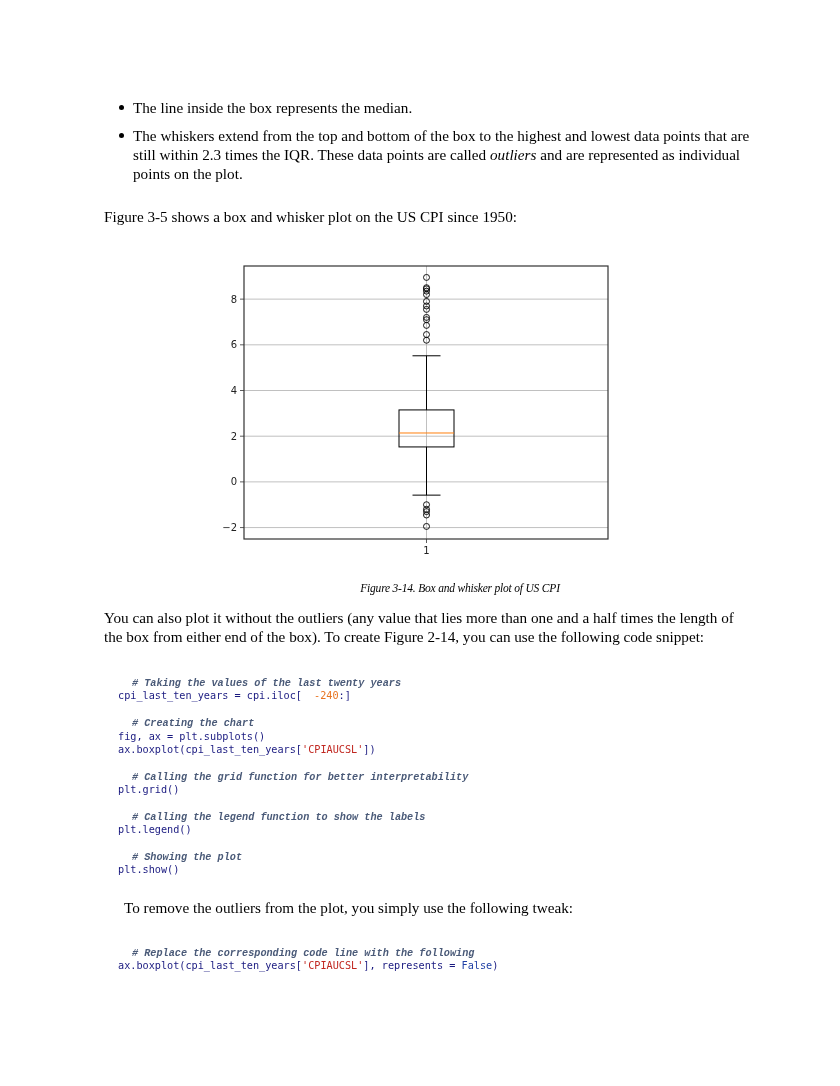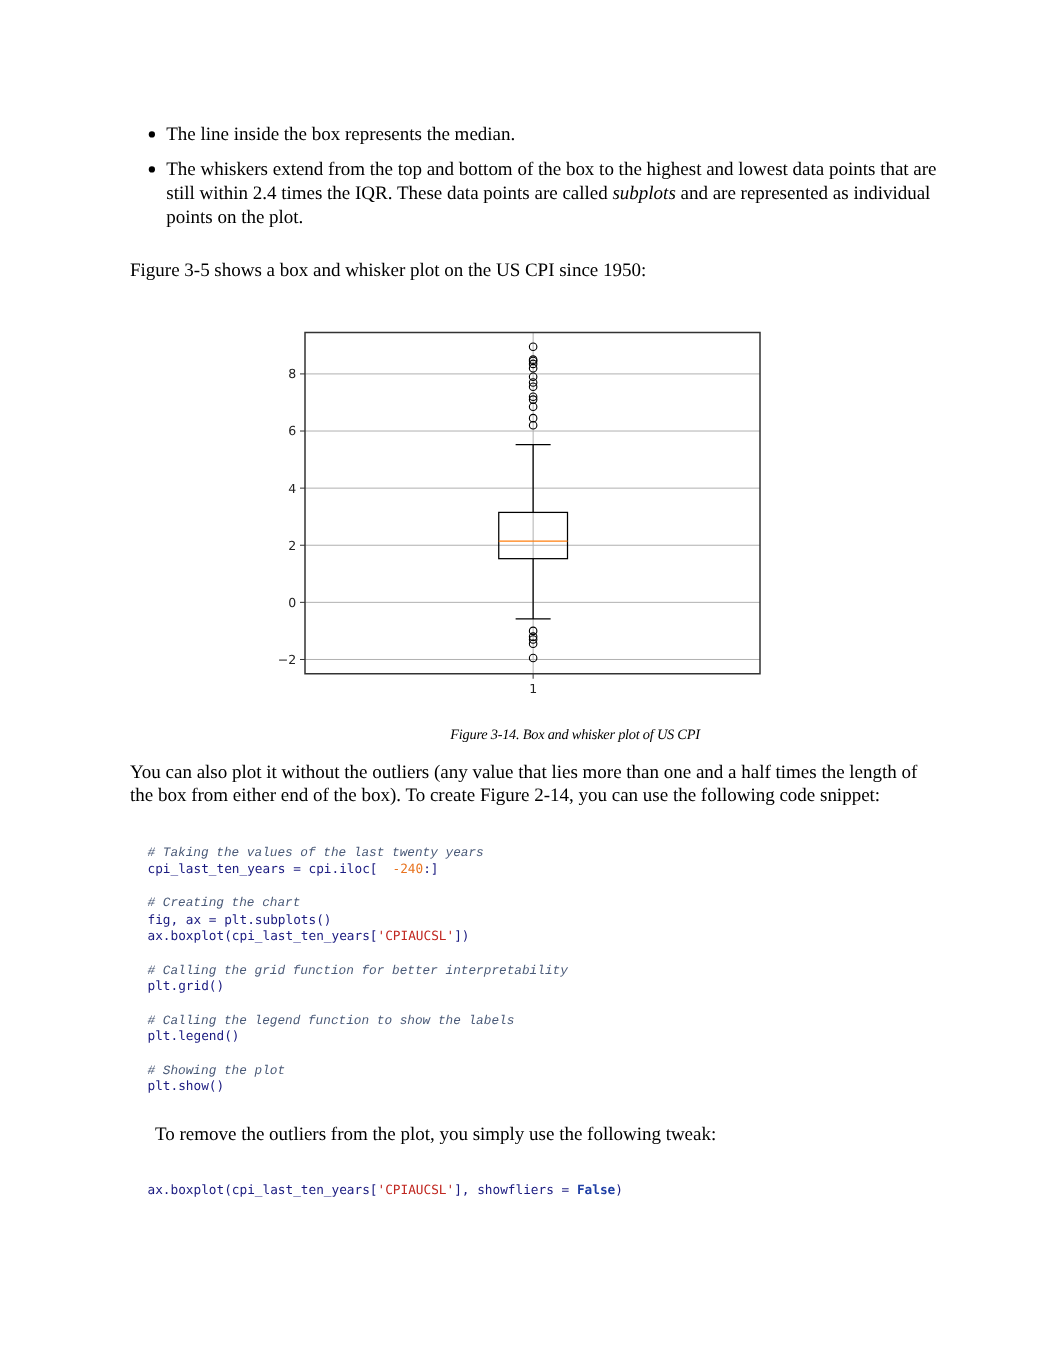--- a/index.html
+++ b/index.html
@@ -9,42 +9,42 @@
     .bullets { position: absolute; left: 117px; top: 98px; width: 640px; margin: 0; padding: 0; list-style: none; }
     .bullets li { position: relative; padding-left: 16px; margin-bottom: 9px; }
     .bullets li .dot { position: absolute; left: 2px; top: 7px; width: 5px; height: 5px; border-radius: 50%; background: #000; }
     .para { position: absolute; left: 104px; width: 650px; }
     .p1 { top: 207px; }
     .p2 { top: 608px; }
     .p3 { top: 898px; margin-left: 20px; }
     .caption { position: absolute; left: 0; width: 840px; top: 582px; text-align: center; font-family: "Liberation Serif", serif; font-style: italic; font-size: 11.5px; letter-spacing: -0.2px; padding-left: 40px; }
     .chart { position: absolute; left: 210px; top: 258px; }
     .code { position: absolute; left: 118px; font-family: "DejaVu Sans Mono", "Liberation Mono", monospace; font-size: 10.2px; line-height: 13.4px; white-space: pre; color: #1a1a80; }
-    .code .cm { font-family: "Liberation Mono", "DejaVu Sans Mono", monospace; font-style: italic; font-weight: normal; color: #4a5a78; }
+    .code .cm { font-family: "Liberation Mono", "DejaVu Sans Mono", monospace; font-style: italic; font-weight: bold; color: #4a5a78; margin-left: 14px; }
     .code .num { color: #e8731f; margin-left: 12px; }
     .code .str { color: #c0261f; }
-    .code .kw { color: #1f3fa5; font-weight: bold; }
+    .code .kw { color: #1f3fa5; font-weight: normal; }
     .code .line { display: block; height: 13.4px; }
     .code .gap { display: block; height: 13.4px; }
     .c1 { top: 676px; }
     .c2 { top: 946px; }
   </style>
 </head>
 <body>
 
 <div class="page">
 
   <ul class="bullets serif">
     <li>
       <span class="dot"></span>
       <span>The line inside the box represents the median.</span>
     </li>
     <li>
       <span class="dot"></span>
-      <span>The whiskers extend from the top and bottom of the box to the highest and lowest data points that are still within 2.4 times the IQR. These data points are called </span><em>subplots</em><span> and are represented as individual points on the plot.</span>
+      <span>The whiskers extend from the top and bottom of the box to the highest and lowest data points that are still within 2.3 times the IQR. These data points are called </span><em>outliers</em><span> and are represented as individual points on the plot.</span>
     </li>
   </ul>
 
   <div class="para p1 serif">Figure 3-5 shows a box and whisker plot on the US CPI since 1950:</div>
 
   <svg class="chart" id="chart" width="410" height="305" viewBox="0 0 410 305" xmlns="http://www.w3.org/2000/svg">
     <g id="grid-layer">
         <line x1="34" x2="398" y1="269.5774058577406" y2="269.5774058577406" stroke="#b0b0b0" stroke-width="0.8"></line>
         <line x1="34" x2="398" y1="223.88702928870293" y2="223.88702928870293" stroke="#b0b0b0" stroke-width="0.8"></line>
         <line x1="34" x2="398" y1="178.19665271966528" y2="178.19665271966528" stroke="#b0b0b0" stroke-width="0.8"></line>
@@ -103,15 +103,15 @@
   </svg>
 
   <div class="caption">Figure 3-14. Box and whisker plot of US CPI</div>
 
   <div class="para p2 serif">You can also plot it without the outliers (any value that lies more than one and a half times the length of the box from either end of the box). To create Figure 2-14, you can use the following code snippet:</div>
 
   <div class="code c1" id="code1"><span class="line"><span class="cm"># Taking the values of the last twenty years</span></span><span class="line"><span>cpi_last_ten_years = cpi.iloc[</span><span class="num">-240</span><span>:]</span></span><span class="gap"></span><span class="line"><span class="cm"># Creating the chart</span></span><span class="line"><span>fig, ax = plt.subplots()</span></span><span class="line"><span>ax.boxplot(cpi_last_ten_years[</span><span class="str">'CPIAUCSL'</span><span>])</span></span><span class="gap"></span><span class="line"><span class="cm"># Calling the grid function for better interpretability</span></span><span class="line"><span>plt.grid()</span></span><span class="gap"></span><span class="line"><span class="cm"># Calling the legend function to show the labels</span></span><span class="line"><span>plt.legend()</span></span><span class="gap"></span><span class="line"><span class="cm"># Showing the plot</span></span><span class="line"><span>plt.show()</span></span></div>
 
   <div class="para p3 serif">To remove the outliers from the plot, you simply use the following tweak:</div>
 
-  <div class="code c2" id="code2"><span class="line"><span>ax.boxplot(cpi_last_ten_years[</span><span class="str">'CPIAUCSL'</span><span>], showfliers = </span><span class="kw">False</span><span>)</span></span></div>
+  <div class="code c2" id="code2"><span class="line"><span class="cm"># Replace the corresponding code line with the following</span></span><span class="line"><span>ax.boxplot(cpi_last_ten_years[</span><span class="str">'CPIAUCSL'</span><span>], represents = </span><span class="kw">False</span><span>)</span></span></div>
 
 </div>
 
 </body></html>

